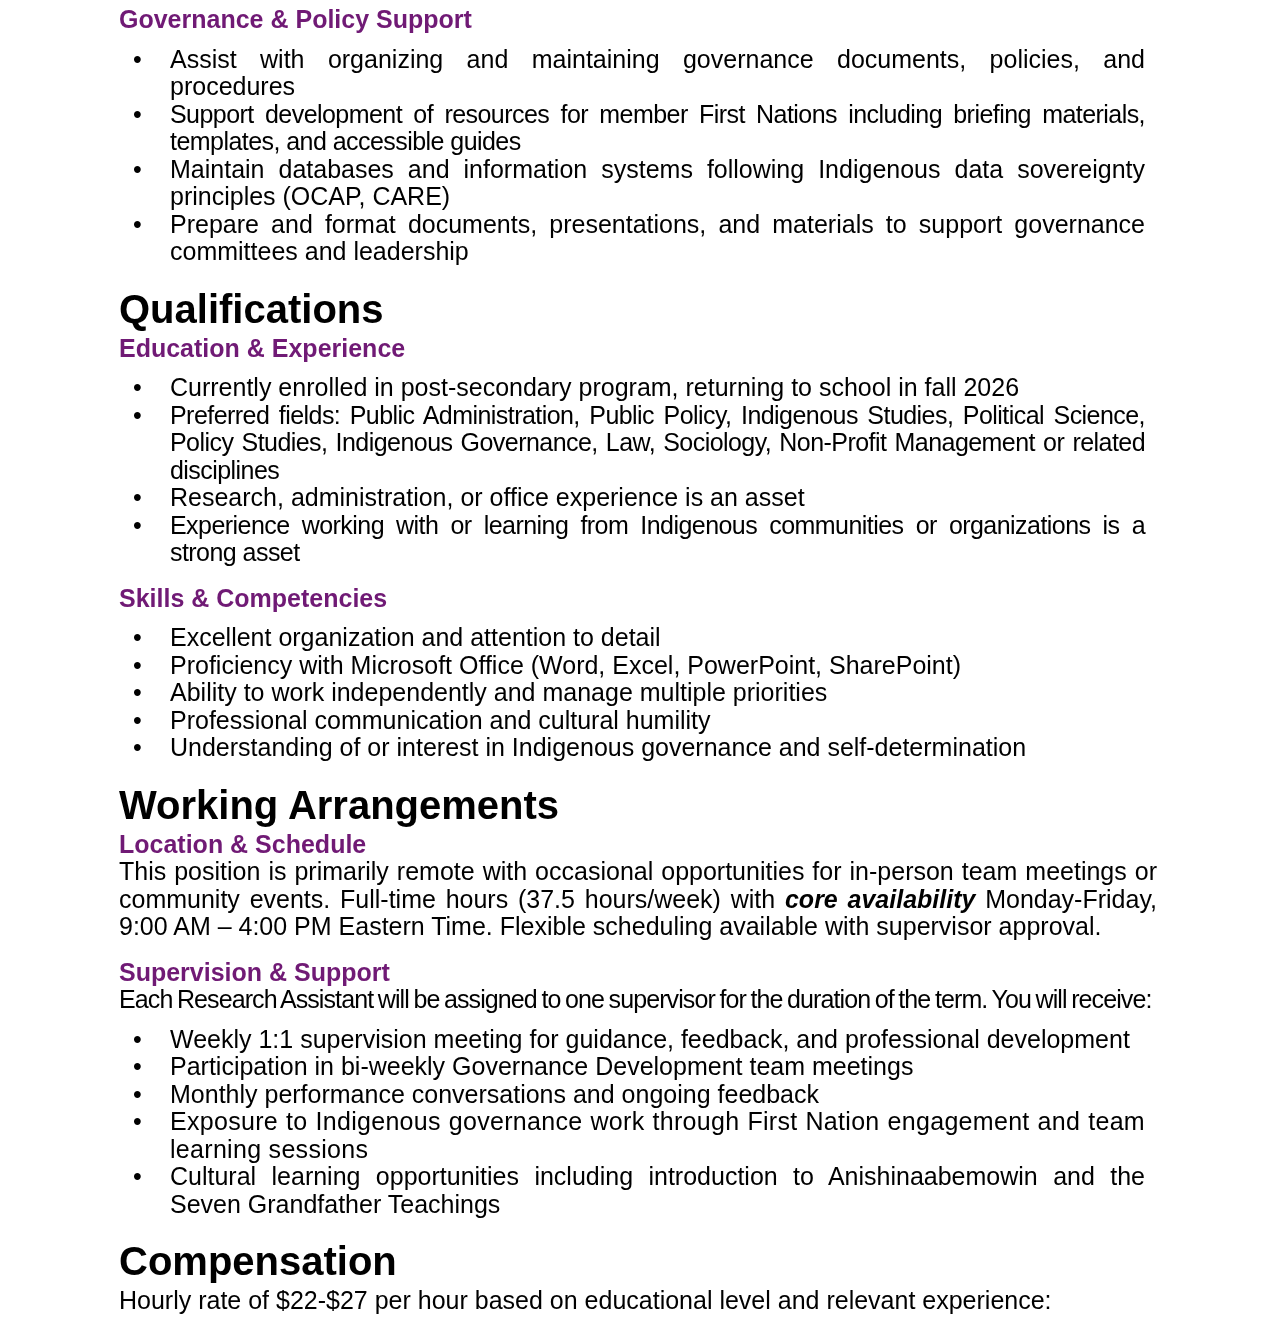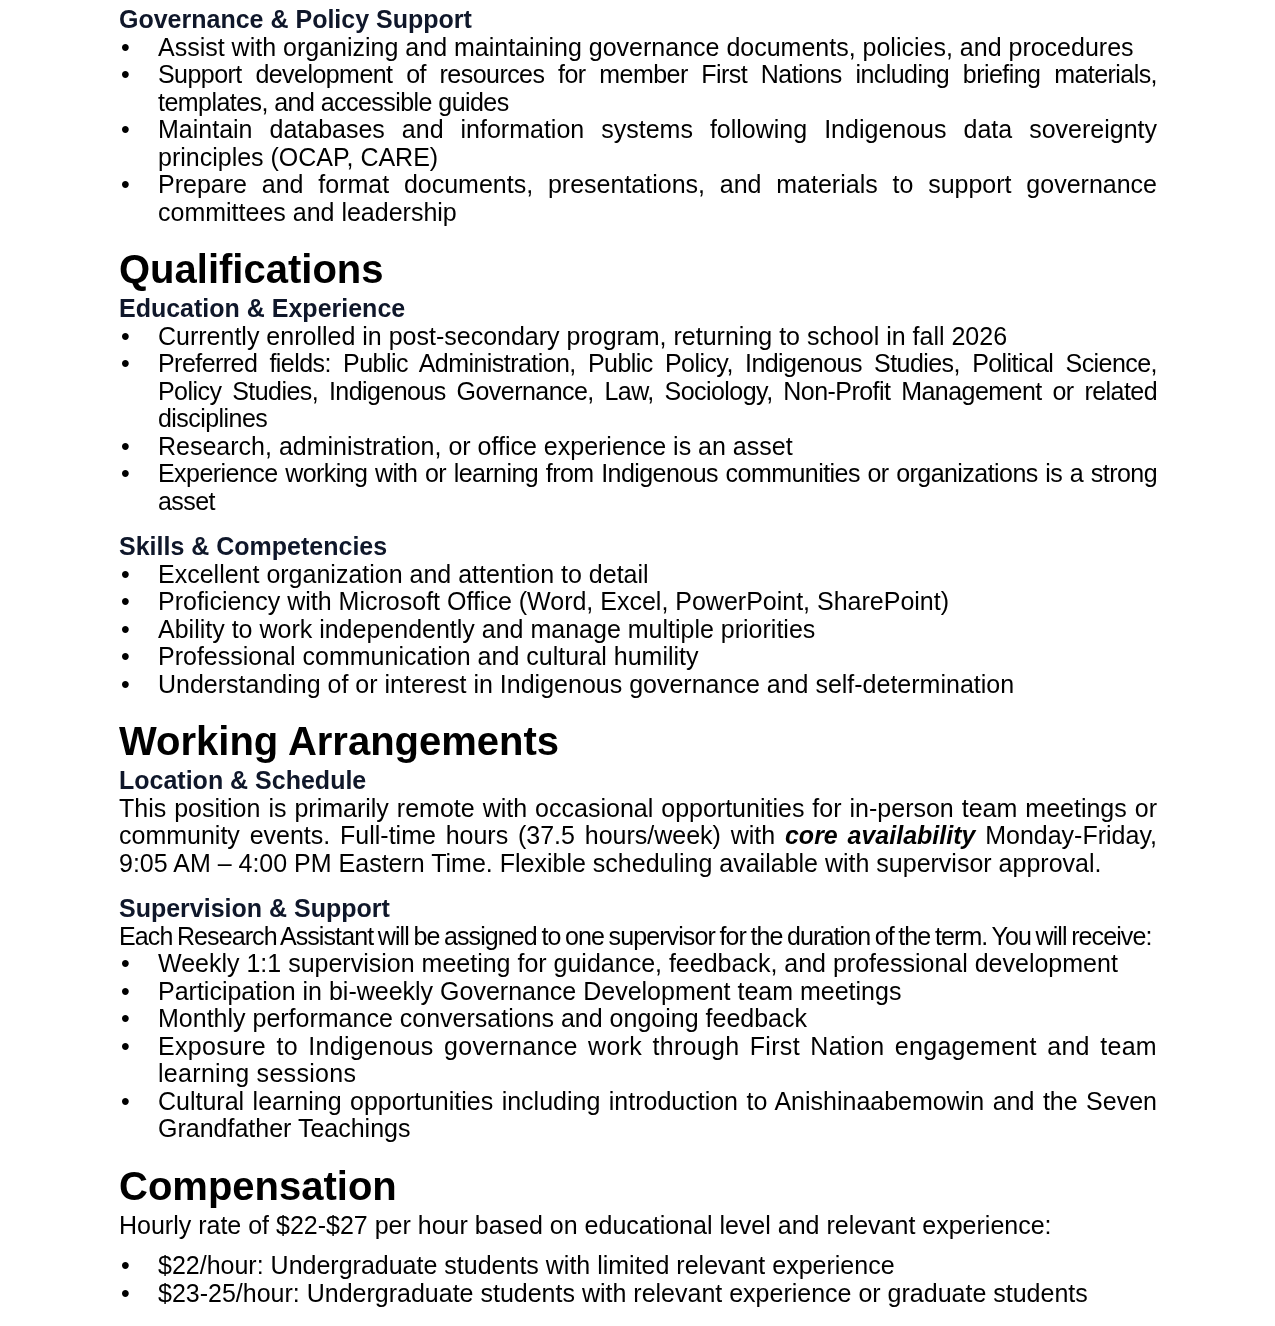--- a/index.html
+++ b/index.html
@@ -26,29 +26,29 @@
     line-height: 34px;
     font-weight: bold;
     margin: 26px 0 9px 0;
     color: #000000;
   }
   h3 {
     font-size: 25px;
     line-height: 27.5px;
     font-weight: bold;
     margin: 0;
-    color: #0f172a;
+    color: #701a75;
   }
   h3.gap-above { margin-top: 18px; }
   p {
     margin: 0;
     text-align: justify;
   }
   ul {
-    margin: 0;
+    margin: 12px;
     padding: 0;
     list-style: none;
   }
   li {
     position: relative;
     padding-left: 39px;
     text-align: justify;
   }
   li::before {
     content: "\2022";
@@ -96,21 +96,21 @@
       <li>Ability to work independently and manage multiple priorities</li>
       <li>Professional communication and cultural humility</li>
       <li>Understanding of or interest in Indigenous governance and self-determination</li>
     </ul>
   </section>
 
   <section>
     <h2>Working Arrangements</h2>
 
     <h3>Location &amp; Schedule</h3>
-    <p><span>This position is primarily remote with occasional opportunities for in-person team meetings or community events. Full-time hours (37.5 hours/week) with </span><span class="bi">core availability</span><span> Monday-Friday, 9:05 AM – 4:00 PM Eastern Time. Flexible scheduling available with supervisor approval.</span></p>
+    <p><span>This position is primarily remote with occasional opportunities for in-person team meetings or community events. Full-time hours (37.5 hours/week) with </span><span class="bi">core availability</span><span> Monday-Friday, 9:00 AM – 4:00 PM Eastern Time. Flexible scheduling available with supervisor approval.</span></p>
 
     <h3 class="gap-above">Supervision &amp; Support</h3>
     <p class="tighter">Each Research Assistant will be assigned to one supervisor for the duration of the term. You will receive:</p>
     <ul>
       <li>Weekly 1:1 supervision meeting for guidance, feedback, and professional development</li>
       <li>Participation in bi-weekly Governance Development team meetings</li>
       <li>Monthly performance conversations and ongoing feedback</li>
       <li class="loose">Exposure to Indigenous governance work through First Nation engagement and team learning sessions</li>
       <li>Cultural learning opportunities including introduction to Anishinaabemowin and the Seven Grandfather Teachings</li>
     </ul>

